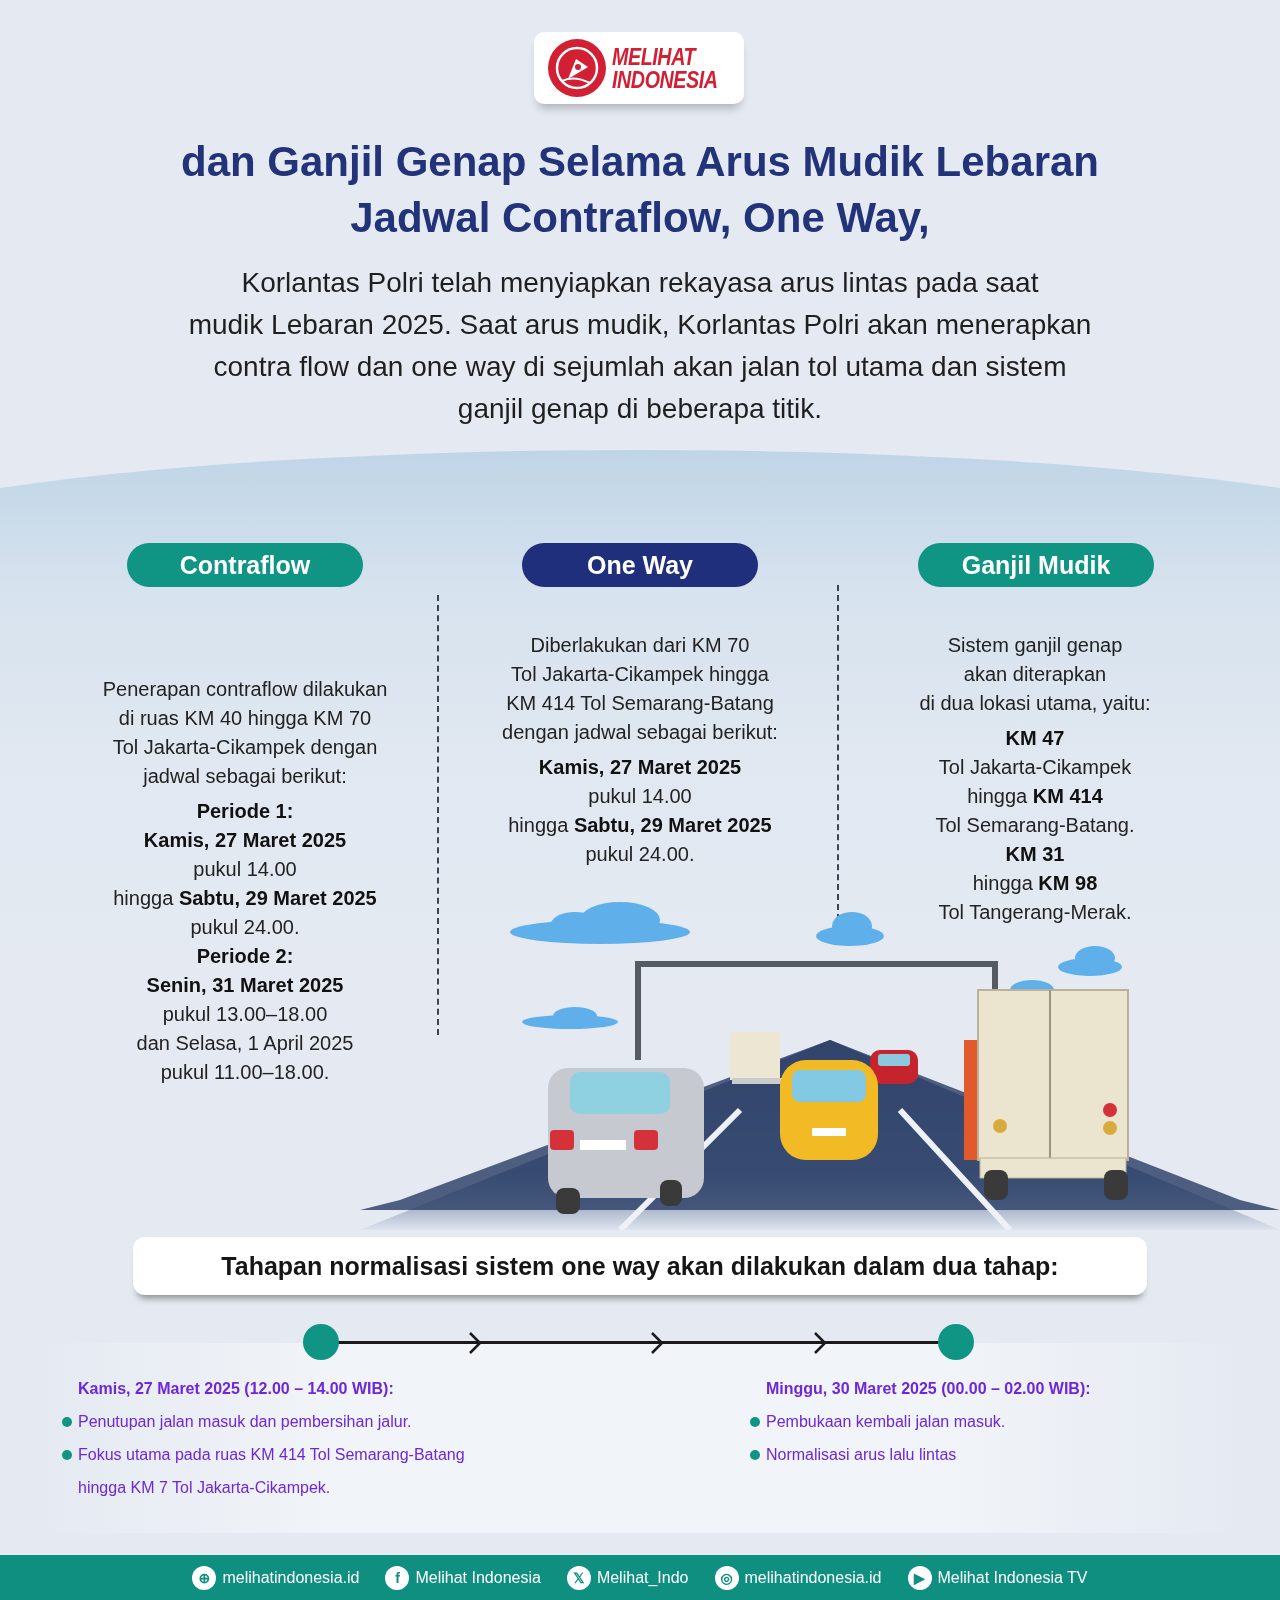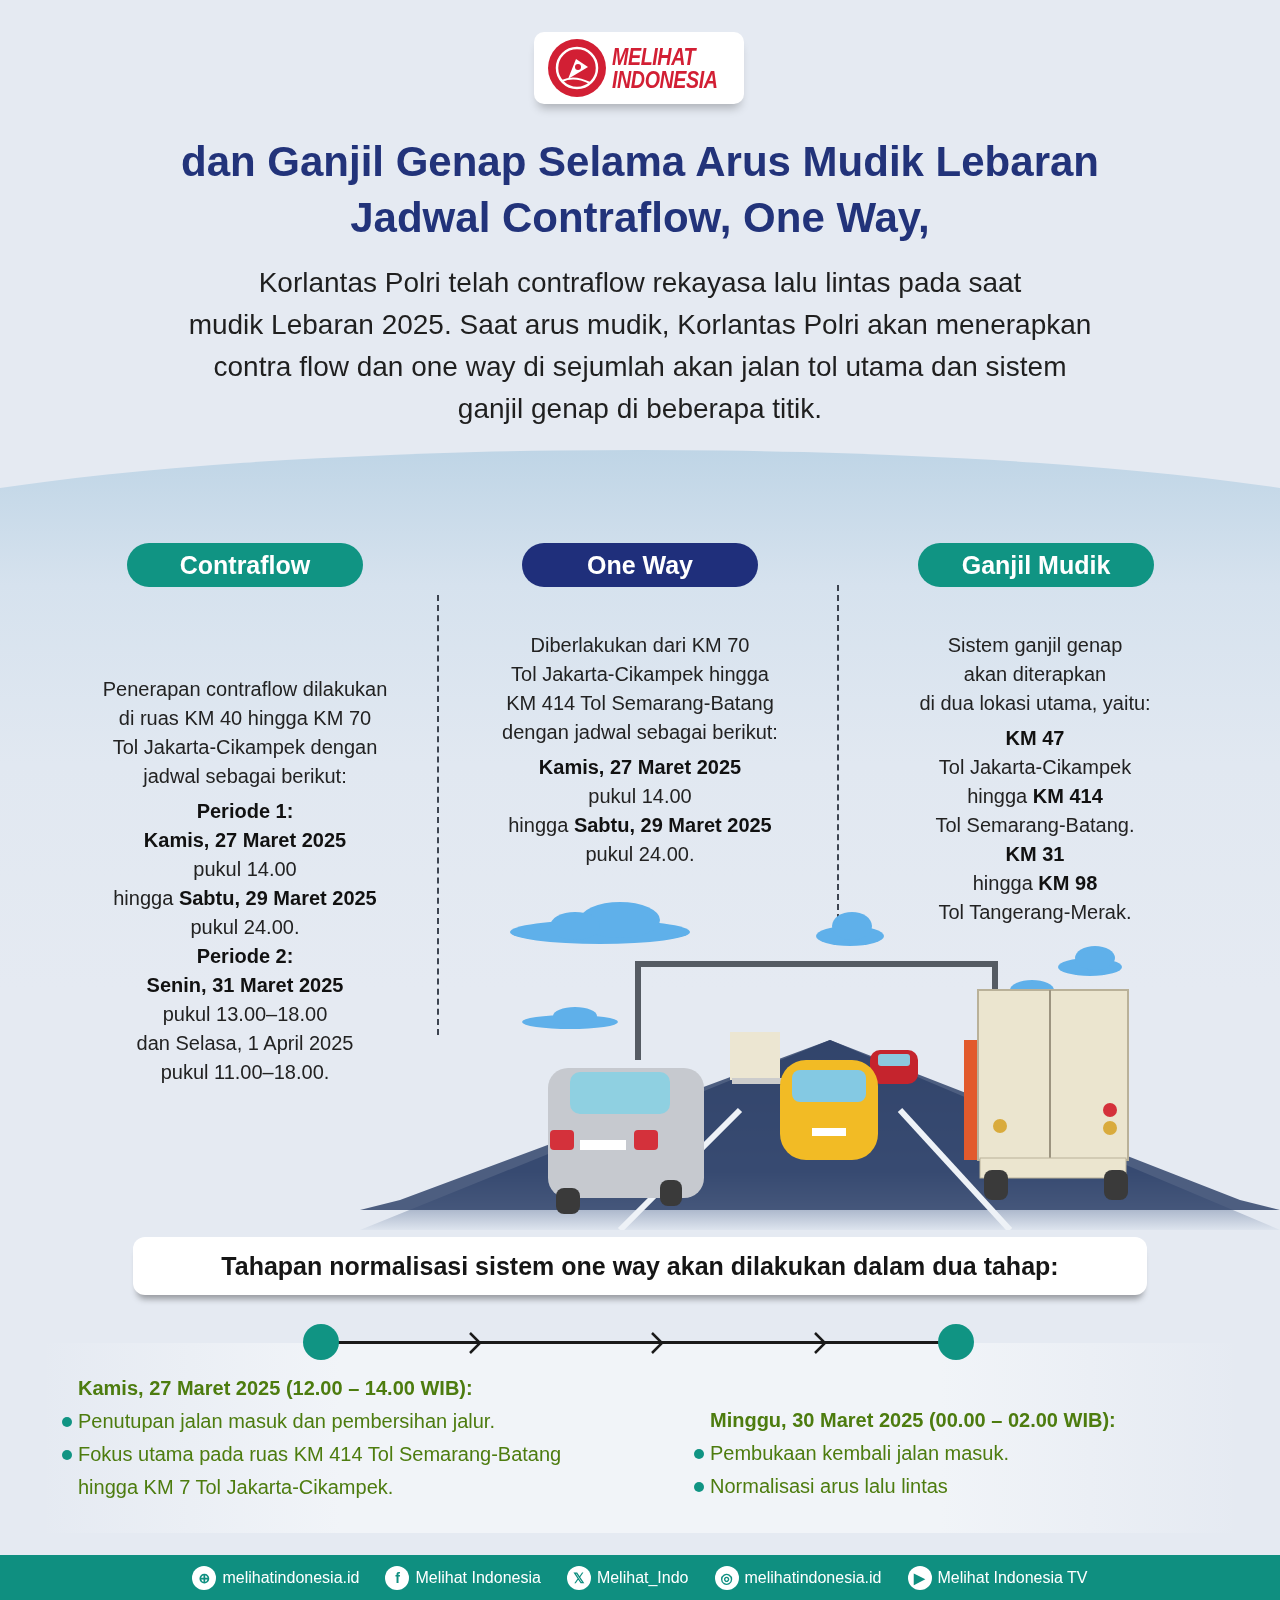--- a/index.html
+++ b/index.html
@@ -74,21 +74,21 @@
 
   .timeline { position: absolute; left: 300px; top: 1322px; width: 680px; height: 40px; }
   .tl-line { position: absolute; left: 20px; right: 20px; top: 19px; height: 3px; background: #1a1a1a; }
   .tl-dot { position: absolute; top: 2px; width: 36px; height: 36px; border-radius: 50%; background: #109483; }
   .tl-chev { position: absolute; top: 10px; }
 
   .stage-panel {
     position: absolute; left: 40px; top: 1343px; width: 1200px; height: 190px;
     background: linear-gradient(90deg, rgba(229,234,242,0) 0%, #f1f4f8 25%, #f1f4f8 75%, rgba(229,234,242,0) 100%);
   }
-  .stage { position: absolute; font-size: 20px; line-height: 33px; color: #4d7c0f; }
+  .stage { position: absolute; font-size: 16px; line-height: 33px; color: #6d28d9; }
   .stage .head { font-weight: 700; padding-left: 18px; }
   .stage ul { list-style: none; }
   .stage li { position: relative; padding-left: 18px; }
   .stage li::before {
     content: ""; position: absolute; left: 2px; top: 12px; width: 10px; height: 10px;
     border-radius: 50%; background: #109483;
   }
 
   .footer {
     position: absolute; left: 0; top: 1555px; width: 1280px; height: 45px; background: #0f8f80;
@@ -120,21 +120,21 @@
       <div>INDONESIA</div>
     </div>
   </div>
 
   <div class="title">
     <div>dan Ganjil Genap Selama Arus Mudik Lebaran</div>
     <div>Jadwal Contraflow, One Way,</div>
   </div>
 
   <div class="intro">
-    <div>Korlantas Polri telah contraflow rekayasa lalu lintas pada saat</div>
+    <div>Korlantas Polri telah menyiapkan rekayasa arus lintas pada saat</div>
     <div>mudik Lebaran 2025. Saat arus mudik, Korlantas Polri akan menerapkan</div>
     <div>contra flow dan one way di sejumlah akan jalan tol utama dan sistem</div>
     <div>ganjil genap di beberapa titik.</div>
   </div>
 
   <div class="pill teal" style="left:127px;">Contraflow</div>
   <div class="pill navy" style="left:522px;">One Way</div>
   <div class="pill teal" style="left:918px;">Ganjil Mudik</div>
 
   <div class="vdash" style="left:437px; top:595px; height:440px;"></div>
@@ -266,21 +266,21 @@
 
   <div class="stage" style="left:60px; top:1372px; width:560px;">
     <div class="head">Kamis, 27 Maret 2025 (12.00 – 14.00 WIB):</div>
     <ul>
       <li>Penutupan jalan masuk dan pembersihan jalur.</li>
       <li>Fokus utama pada ruas KM 414 Tol Semarang-Batang</li>
     </ul>
     <div style="padding-left:18px;">hingga KM 7 Tol Jakarta-Cikampek.</div>
   </div>
 
-  <div class="stage" style="left:692px; top:1372px; width:500px;margin-top:32px;">
+  <div class="stage" style="left:748px; top:1372px; width:500px;">
     <div class="head">Minggu, 30 Maret 2025 (00.00 – 02.00 WIB):</div>
     <ul>
       <li>Pembukaan kembali jalan masuk.</li>
       <li>Normalisasi arus lalu lintas</li>
     </ul>
   </div>
 
   <div class="footer">
     <div class="f-item">
       <span class="f-icon">⊕</span>

